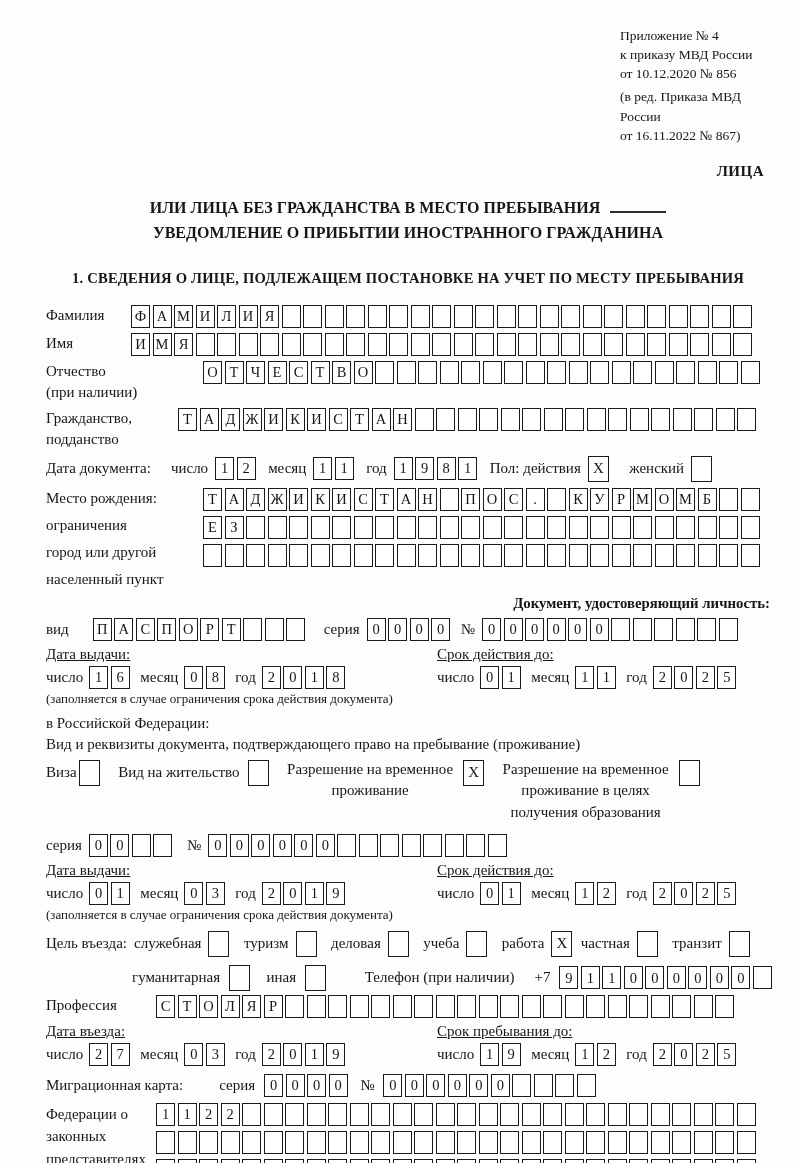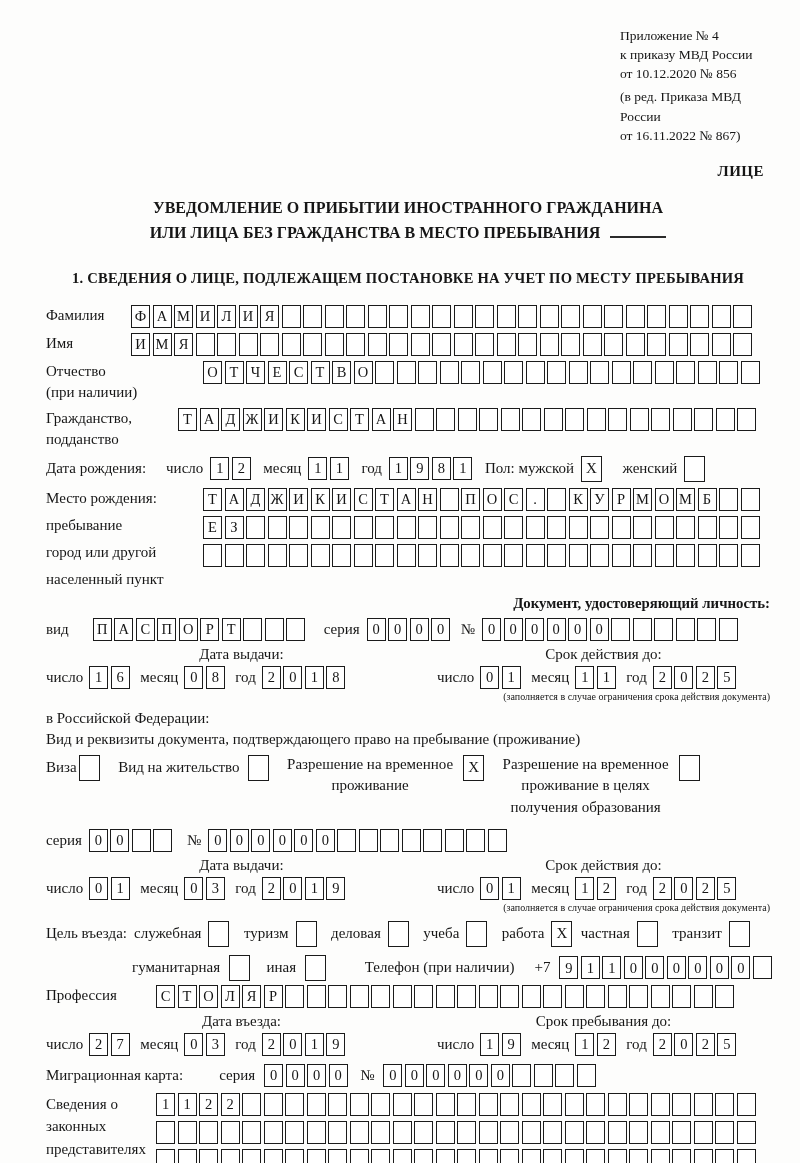--- a/index.html
+++ b/index.html
@@ -47,25 +47,25 @@
 
   .stack { display: flex; flex-direction: column; }
   .stack .boxes { margin-bottom: 5px; }
 
   .doc-heading { text-align: right; font-weight: bold; font-size: 14.8px; margin: 4px 0 6px 0; }
 
   .date-pair { display: flex; margin-top: 4px; }
   .date-col { }
   .date-col.left { width: 54%; }
   .date-col.right { width: 46%; }
-  .date-head { text-align: center; margin-bottom: 3px; }
+  .date-head { margin-bottom: 3px; text-decoration: underline; }
   .date-line { display: flex; align-items: center; }
   .date-line .lbl { margin: 0 6px 0 0; }
   .date-line .boxes { margin-right: 8px; }
-  .note { text-align: right; font-size: 10px; margin: 2px 0 8px 0; }
+  .note { text-align: left; font-size: 13px; margin: 2px 0 8px 0; }
 
   .plain-line { margin: 4px 0; }
 
   .permit-row { display: flex; align-items: flex-start; margin: 6px 0 10px 0; }
   .permit-row .lbl { line-height: 27px; margin-right: 8px; }
   .permit-row .boxes { margin-right: 16px; margin-top: 1px; }
   .multi { text-align: center; line-height: 1.45; margin-right: 10px; }
 
   .purpose-row { display: flex; align-items: center; margin: 8px 0 2px 0; }
   .purpose-row .lbl { margin-right: 7px; }
@@ -88,25 +88,25 @@
 <div class="page">
 
   <div class="annex">
     <div>Приложение № 4</div>
     <div>к приказу МВД России</div>
     <div>от 10.12.2020 № 856</div>
     <div class="gap"></div>
     <div>(в ред. Приказа МВД России</div>
     <div>от 16.11.2022 № 867)</div>
   </div>
-  <div class="forma">ЛИЦЕ</div>
+  <div class="forma">ЛИЦА</div>
 
   <div class="title">
+    <div><span>ИЛИ ЛИЦА БЕЗ ГРАЖДАНСТВА В МЕСТО ПРЕБЫВАНИЯ</span><span class="blank-line"></span></div>
     <div>УВЕДОМЛЕНИЕ О ПРИБЫТИИ ИНОСТРАННОГО ГРАЖДАНИНА</div>
-    <div><span>ИЛИ ЛИЦА БЕЗ ГРАЖДАНСТВА В МЕСТО ПРЕБЫВАНИЯ</span><span class="blank-line"></span></div>
   </div>
 
   <div class="sec-heading">1. СВЕДЕНИЯ О ЛИЦЕ, ПОДЛЕЖАЩЕМ ПОСТАНОВКЕ НА УЧЕТ ПО МЕСТУ ПРЕБЫВАНИЯ</div>
 
   <div class="formbody">
 
     <div class="frow">
       <div class="flabel w85">Фамилия</div>
       <div class="boxes">
           <span class="cell">Ф</span>
@@ -241,52 +241,52 @@
           <span class="cell"></span>
           <span class="cell"></span>
           <span class="cell"></span>
           <span class="cell"></span>
           <span class="cell"></span>
           <span class="cell"></span>
         </div>
     </div>
 
     <div class="inline-row" style="margin-top:6px;">
-      <span class="lbl" style="margin-right:20px;">Дата рождения:</span>
+      <span class="lbl" style="margin-right:20px;">Дата документа:</span>
       <span class="lbl">число</span>
       <span class="boxes">
           <span class="cell">1</span>
           <span class="cell">2</span>
         </span>
       <span class="lbl">месяц</span>
       <span class="boxes">
           <span class="cell">1</span>
           <span class="cell">1</span>
         </span>
       <span class="lbl">год</span>
       <span class="boxes">
           <span class="cell">1</span>
           <span class="cell">9</span>
           <span class="cell">8</span>
           <span class="cell">1</span>
         </span>
-      <span class="lbl">Пол: мужской</span>
+      <span class="lbl">Пол: действия</span>
       <span class="boxes cb">
           <span class="cell">X</span>
         </span>
       <span class="lbl" style="margin-left:8px;">женский</span>
       <span class="boxes cb">
           <span class="cell"></span>
         </span>
     </div>
 
     <div class="frow" style="margin-top:6px;">
       <div class="flabel w155">
         <div>Место рождения:</div>
-        <div style="margin-top:6px;">пребывание</div>
+        <div style="margin-top:6px;">ограничения</div>
         <div style="margin-top:6px;">город или другой</div>
         <div style="margin-top:6px;">населенный пункт</div>
       </div>
       <div class="stack">
         <div class="boxes">
             <span class="cell">Т</span>
             <span class="cell">А</span>
             <span class="cell">Д</span>
             <span class="cell">Ж</span>
             <span class="cell">И</span>
@@ -719,21 +719,21 @@
           <span class="cell">0</span>
           <span class="cell"></span>
           <span class="cell"></span>
           <span class="cell"></span>
           <span class="cell"></span>
         </span>
     </div>
 
     <div class="rep-block">
       <div class="flabel w110" style="line-height:1.5;">
-        <div>Сведения о</div>
+        <div>Федерации о</div>
         <div>законных</div>
         <div>представителях</div>
 
       </div>
       <div class="stack">
         <div class="boxes">
             <span class="cell">1</span>
             <span class="cell">1</span>
             <span class="cell">2</span>
             <span class="cell">2</span>

